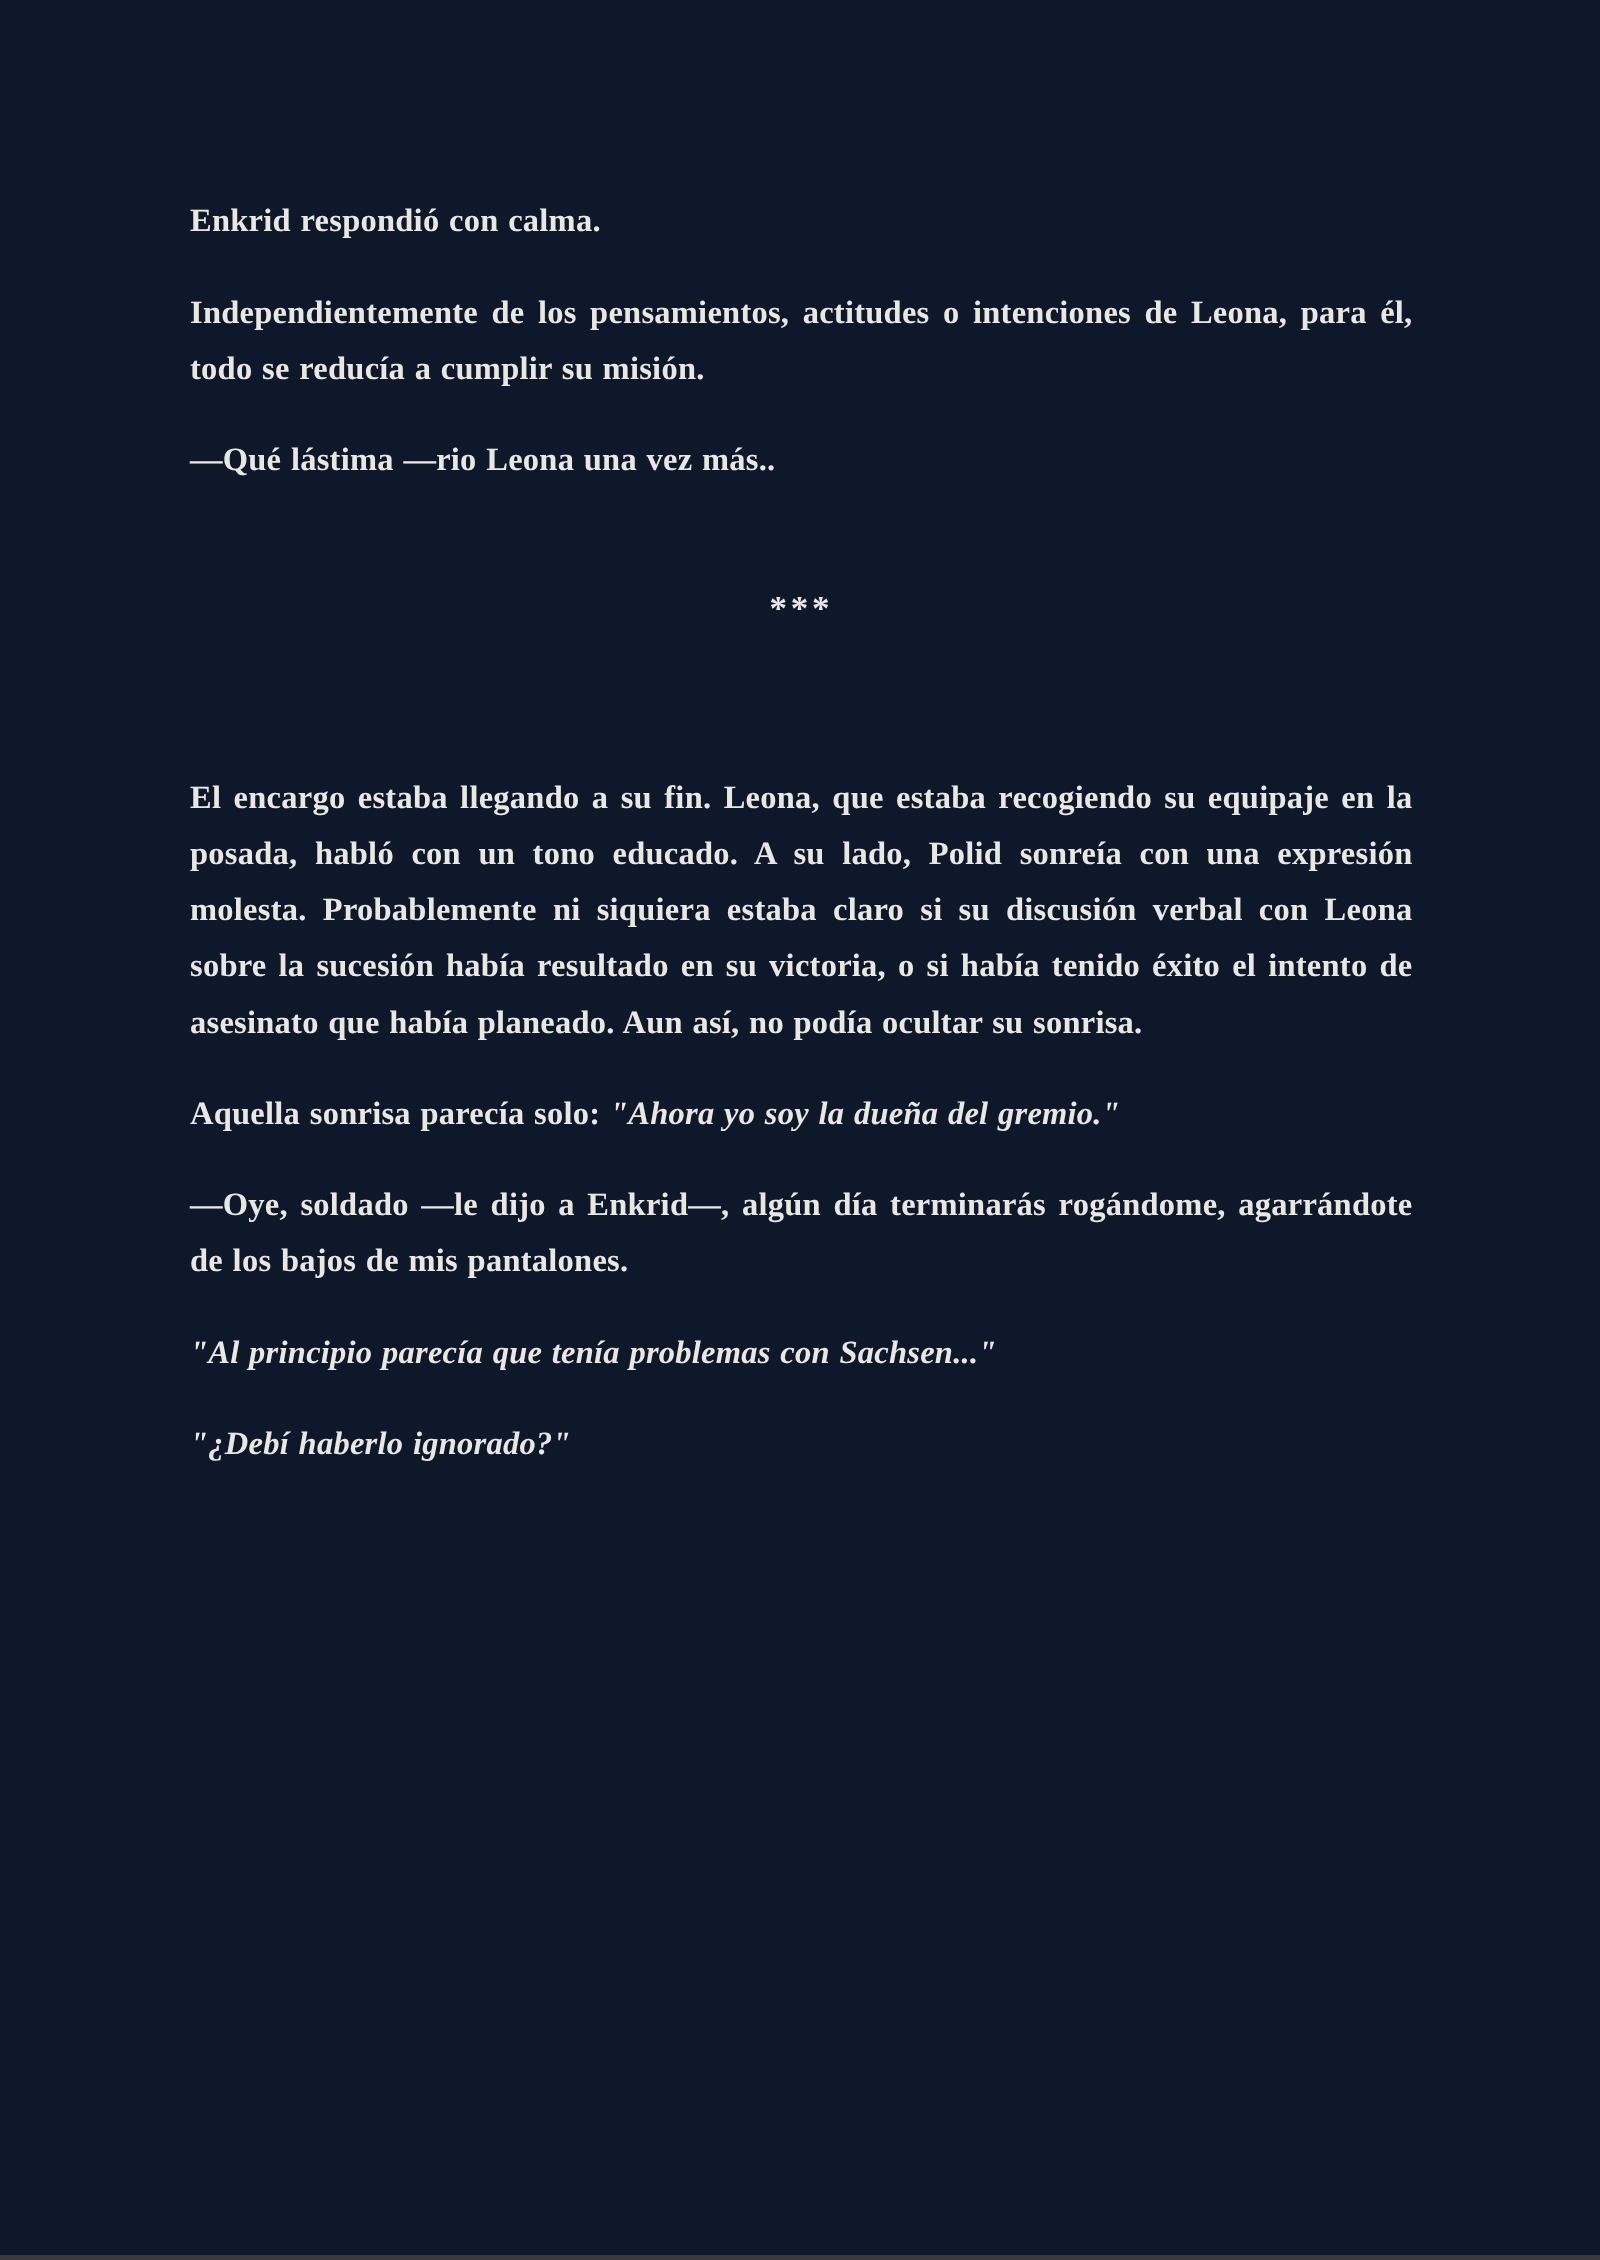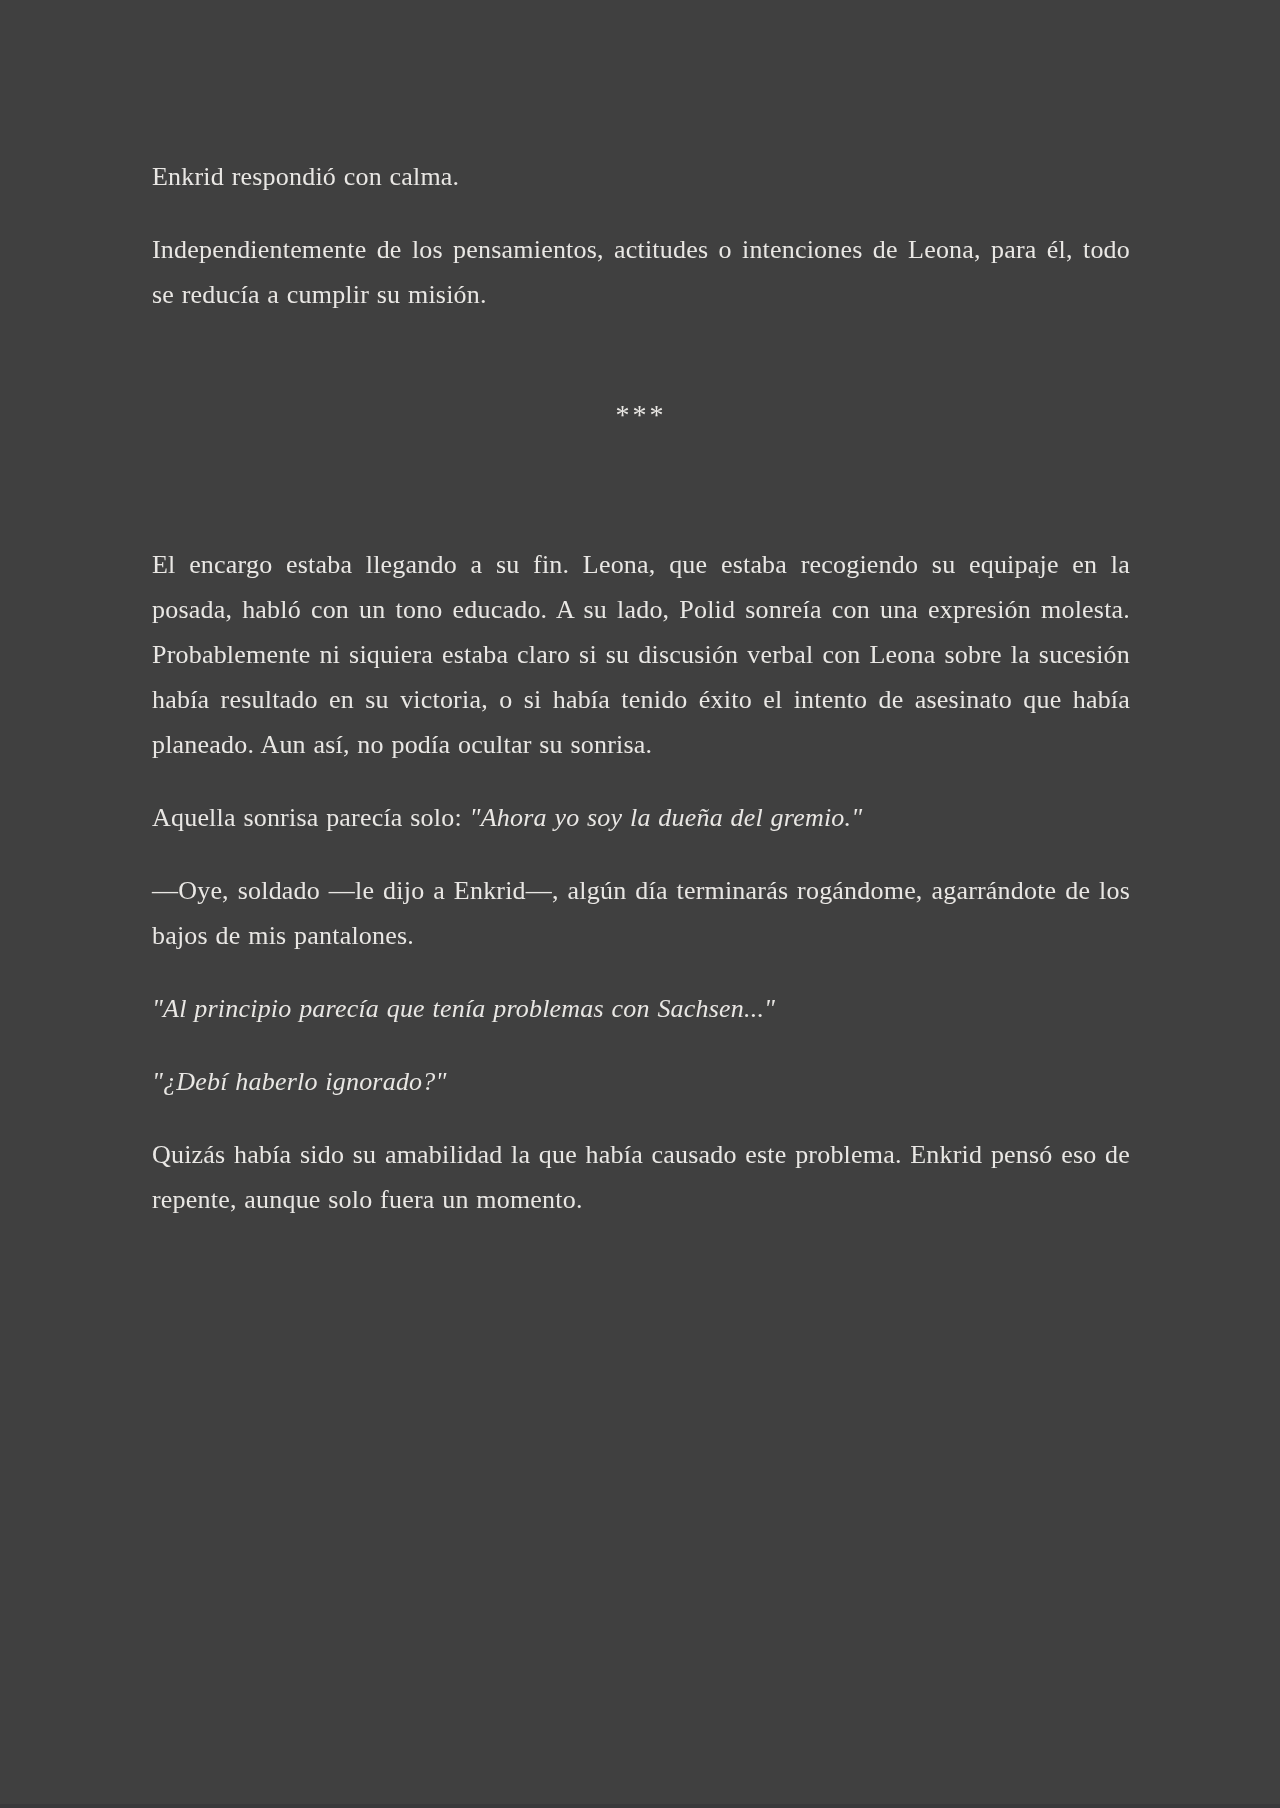--- a/index.html
+++ b/index.html
@@ -44,26 +44,26 @@
     left: 0;
     bottom: 0;
     width: 100%;
     height: 4px;
     background: #39393b;
   }
 </style>
 </head>
 <body>
 
-<div class="screen" style="background: #404040;">
+<div class="screen" style="background: #0f172a; font-weight: bold;">
   <div class="reader-content" id="reader-content" style="color: rgb(233, 231, 228);">
       <p><span>Enkrid respondió con calma.</span></p>
       <p><span>Independientemente de los pensamientos, actitudes o intenciones de Leona, para él, todo se reducía a cumplir su misión.</span></p>
+      <p><span>—Qué lástima —rio Leona una vez más..</span></p>
       <p class="scene-break"><span>***</span></p>
       <p><span>El encargo estaba llegando a su fin. Leona, que estaba recogiendo su equipaje en la posada, habló con un tono educado. A su lado, Polid sonreía con una expresión molesta. Probablemente ni siquiera estaba claro si su discusión verbal con Leona sobre la sucesión había resultado en su victoria, o si había tenido éxito el intento de asesinato que había planeado. Aun así, no podía ocultar su sonrisa.</span></p>
       <p><span>Aquella sonrisa parecía solo: </span><span class="seg-italic">"Ahora yo soy la dueña del gremio."</span></p>
       <p><span>—Oye, soldado —le dijo a Enkrid—, algún día terminarás rogándome, agarrándote de los bajos de mis pantalones.</span></p>
       <p><span class="seg-italic">"Al principio parecía que tenía problemas con Sachsen..."</span></p>
       <p><span class="seg-italic">"¿Debí haberlo ignorado?"</span></p>
-      <p><span>Quizás había sido su amabilidad la que había causado este problema. Enkrid pensó eso de repente, aunque solo fuera un momento.</span></p>
     </div>
   <div class="bottom-edge-bar" style="background: rgb(57, 57, 59);"></div>
 </div>
 
 </body></html>

